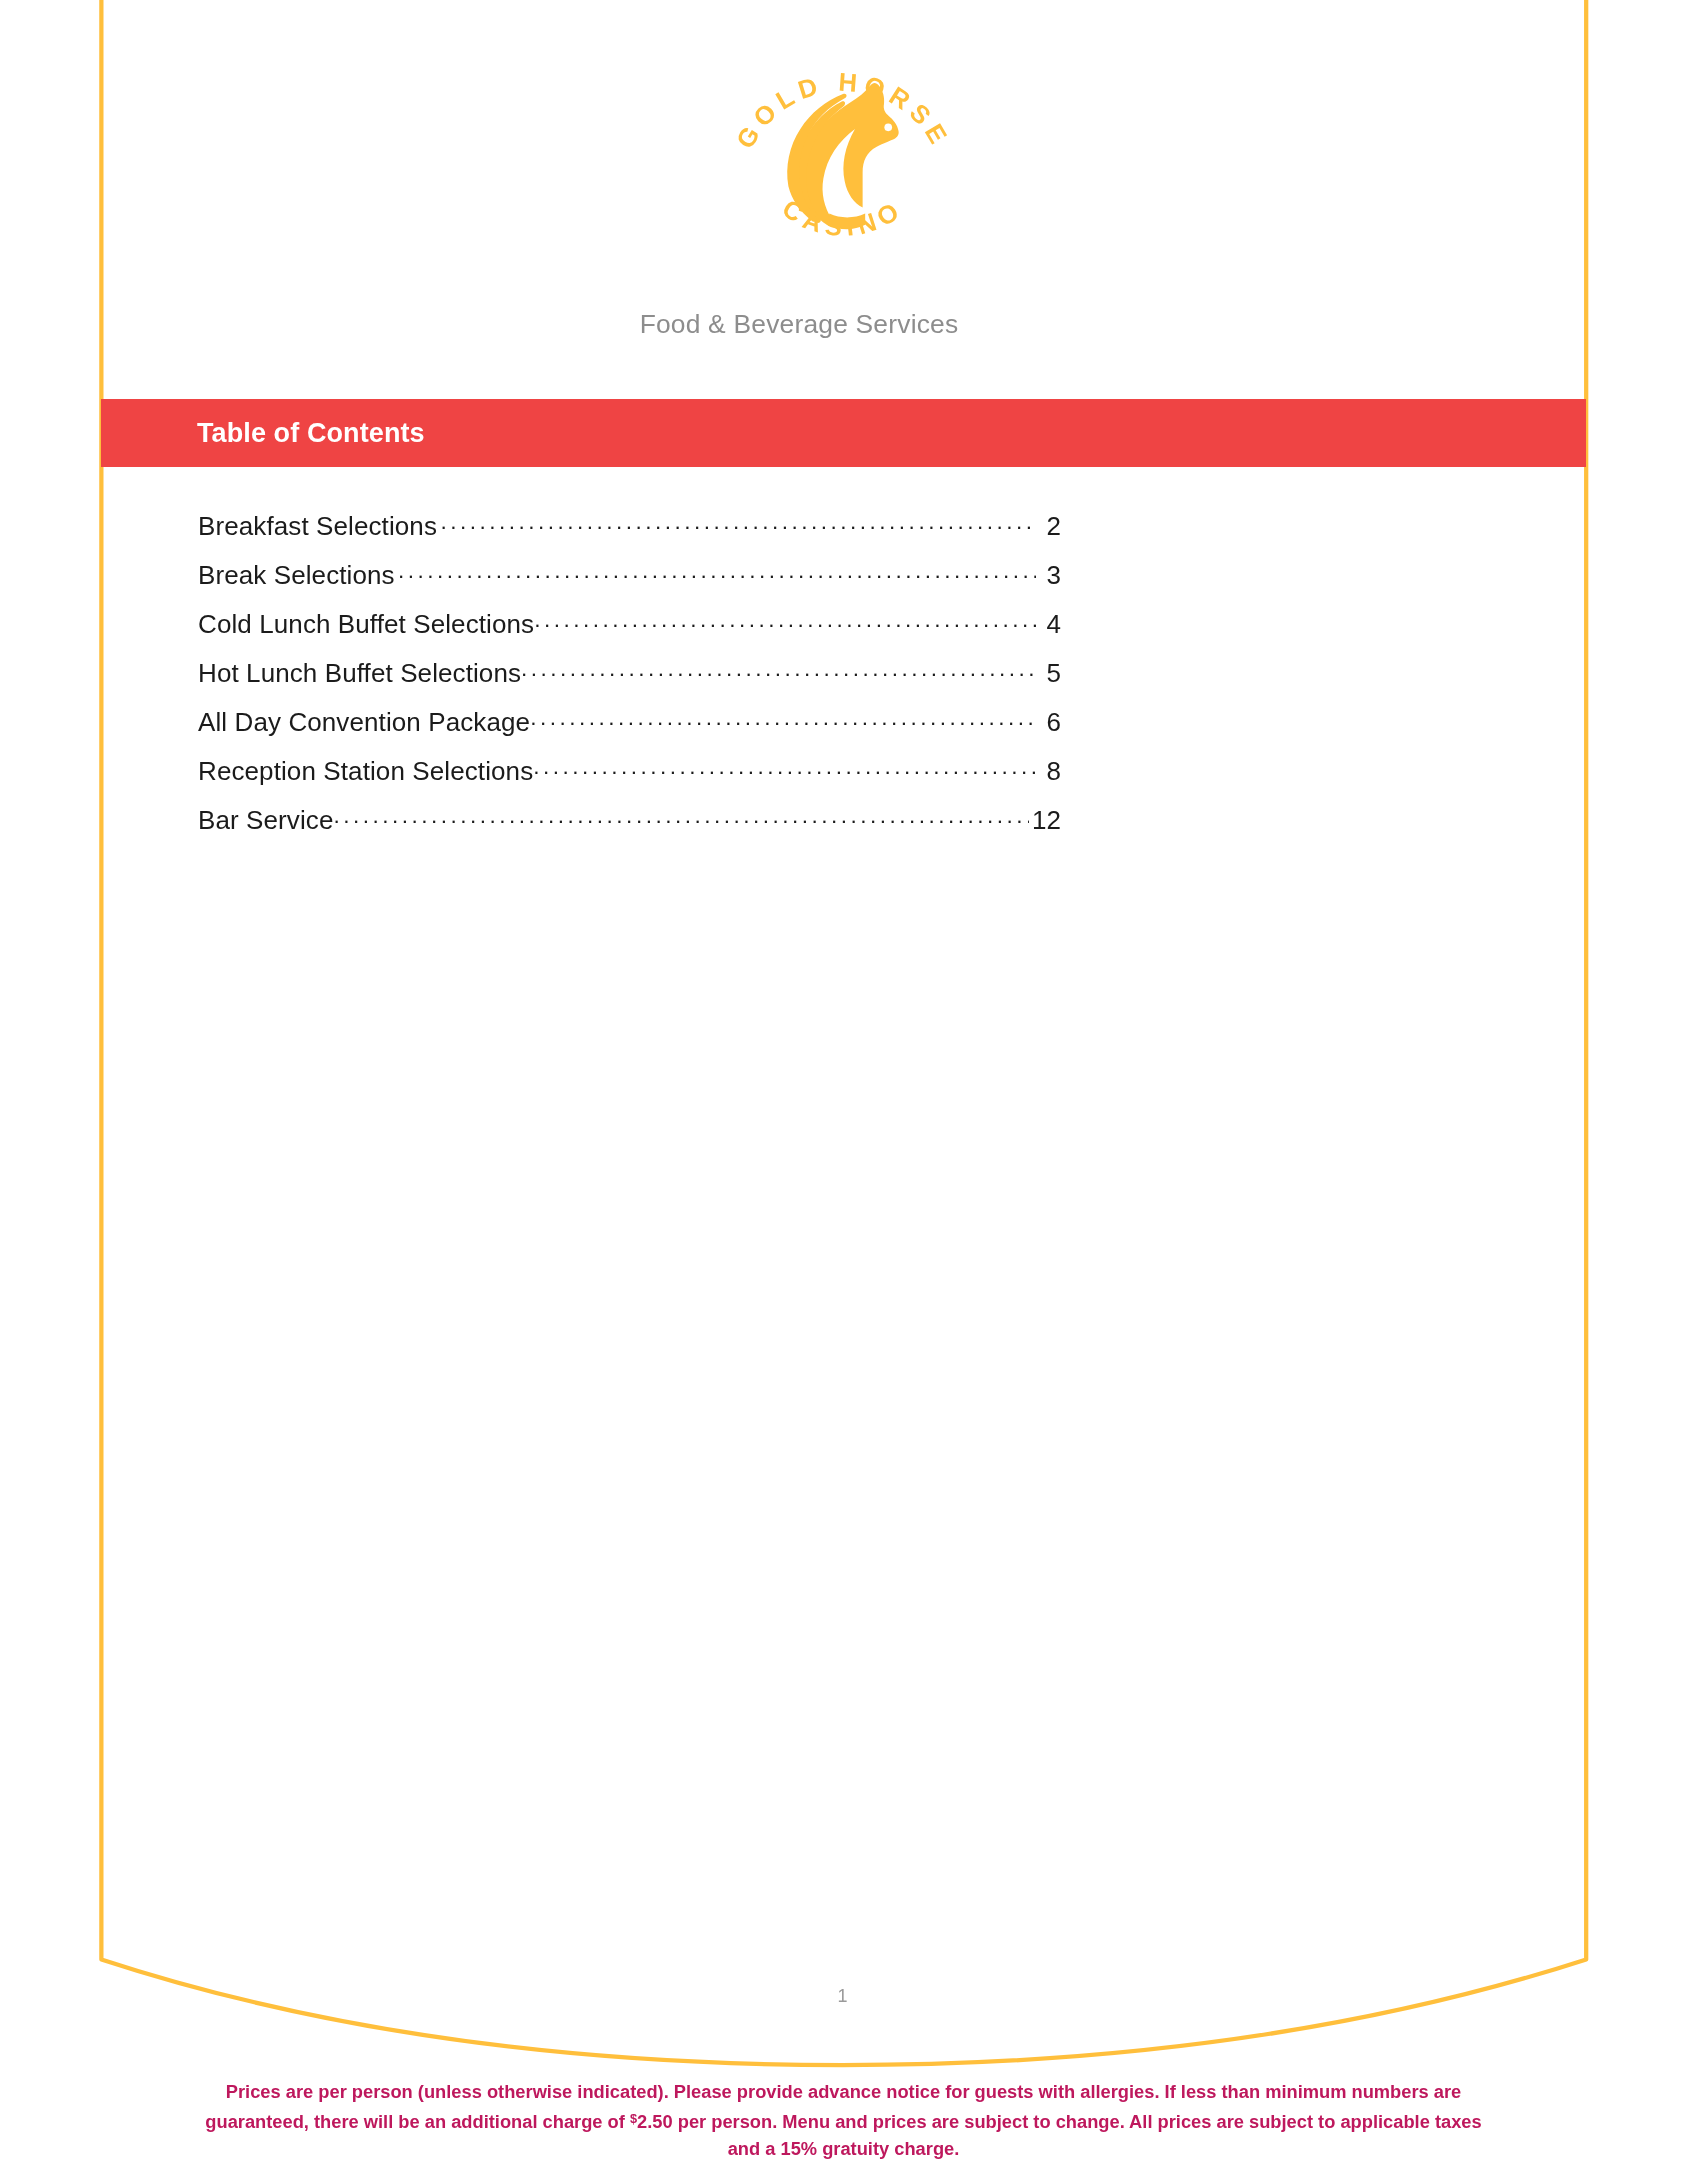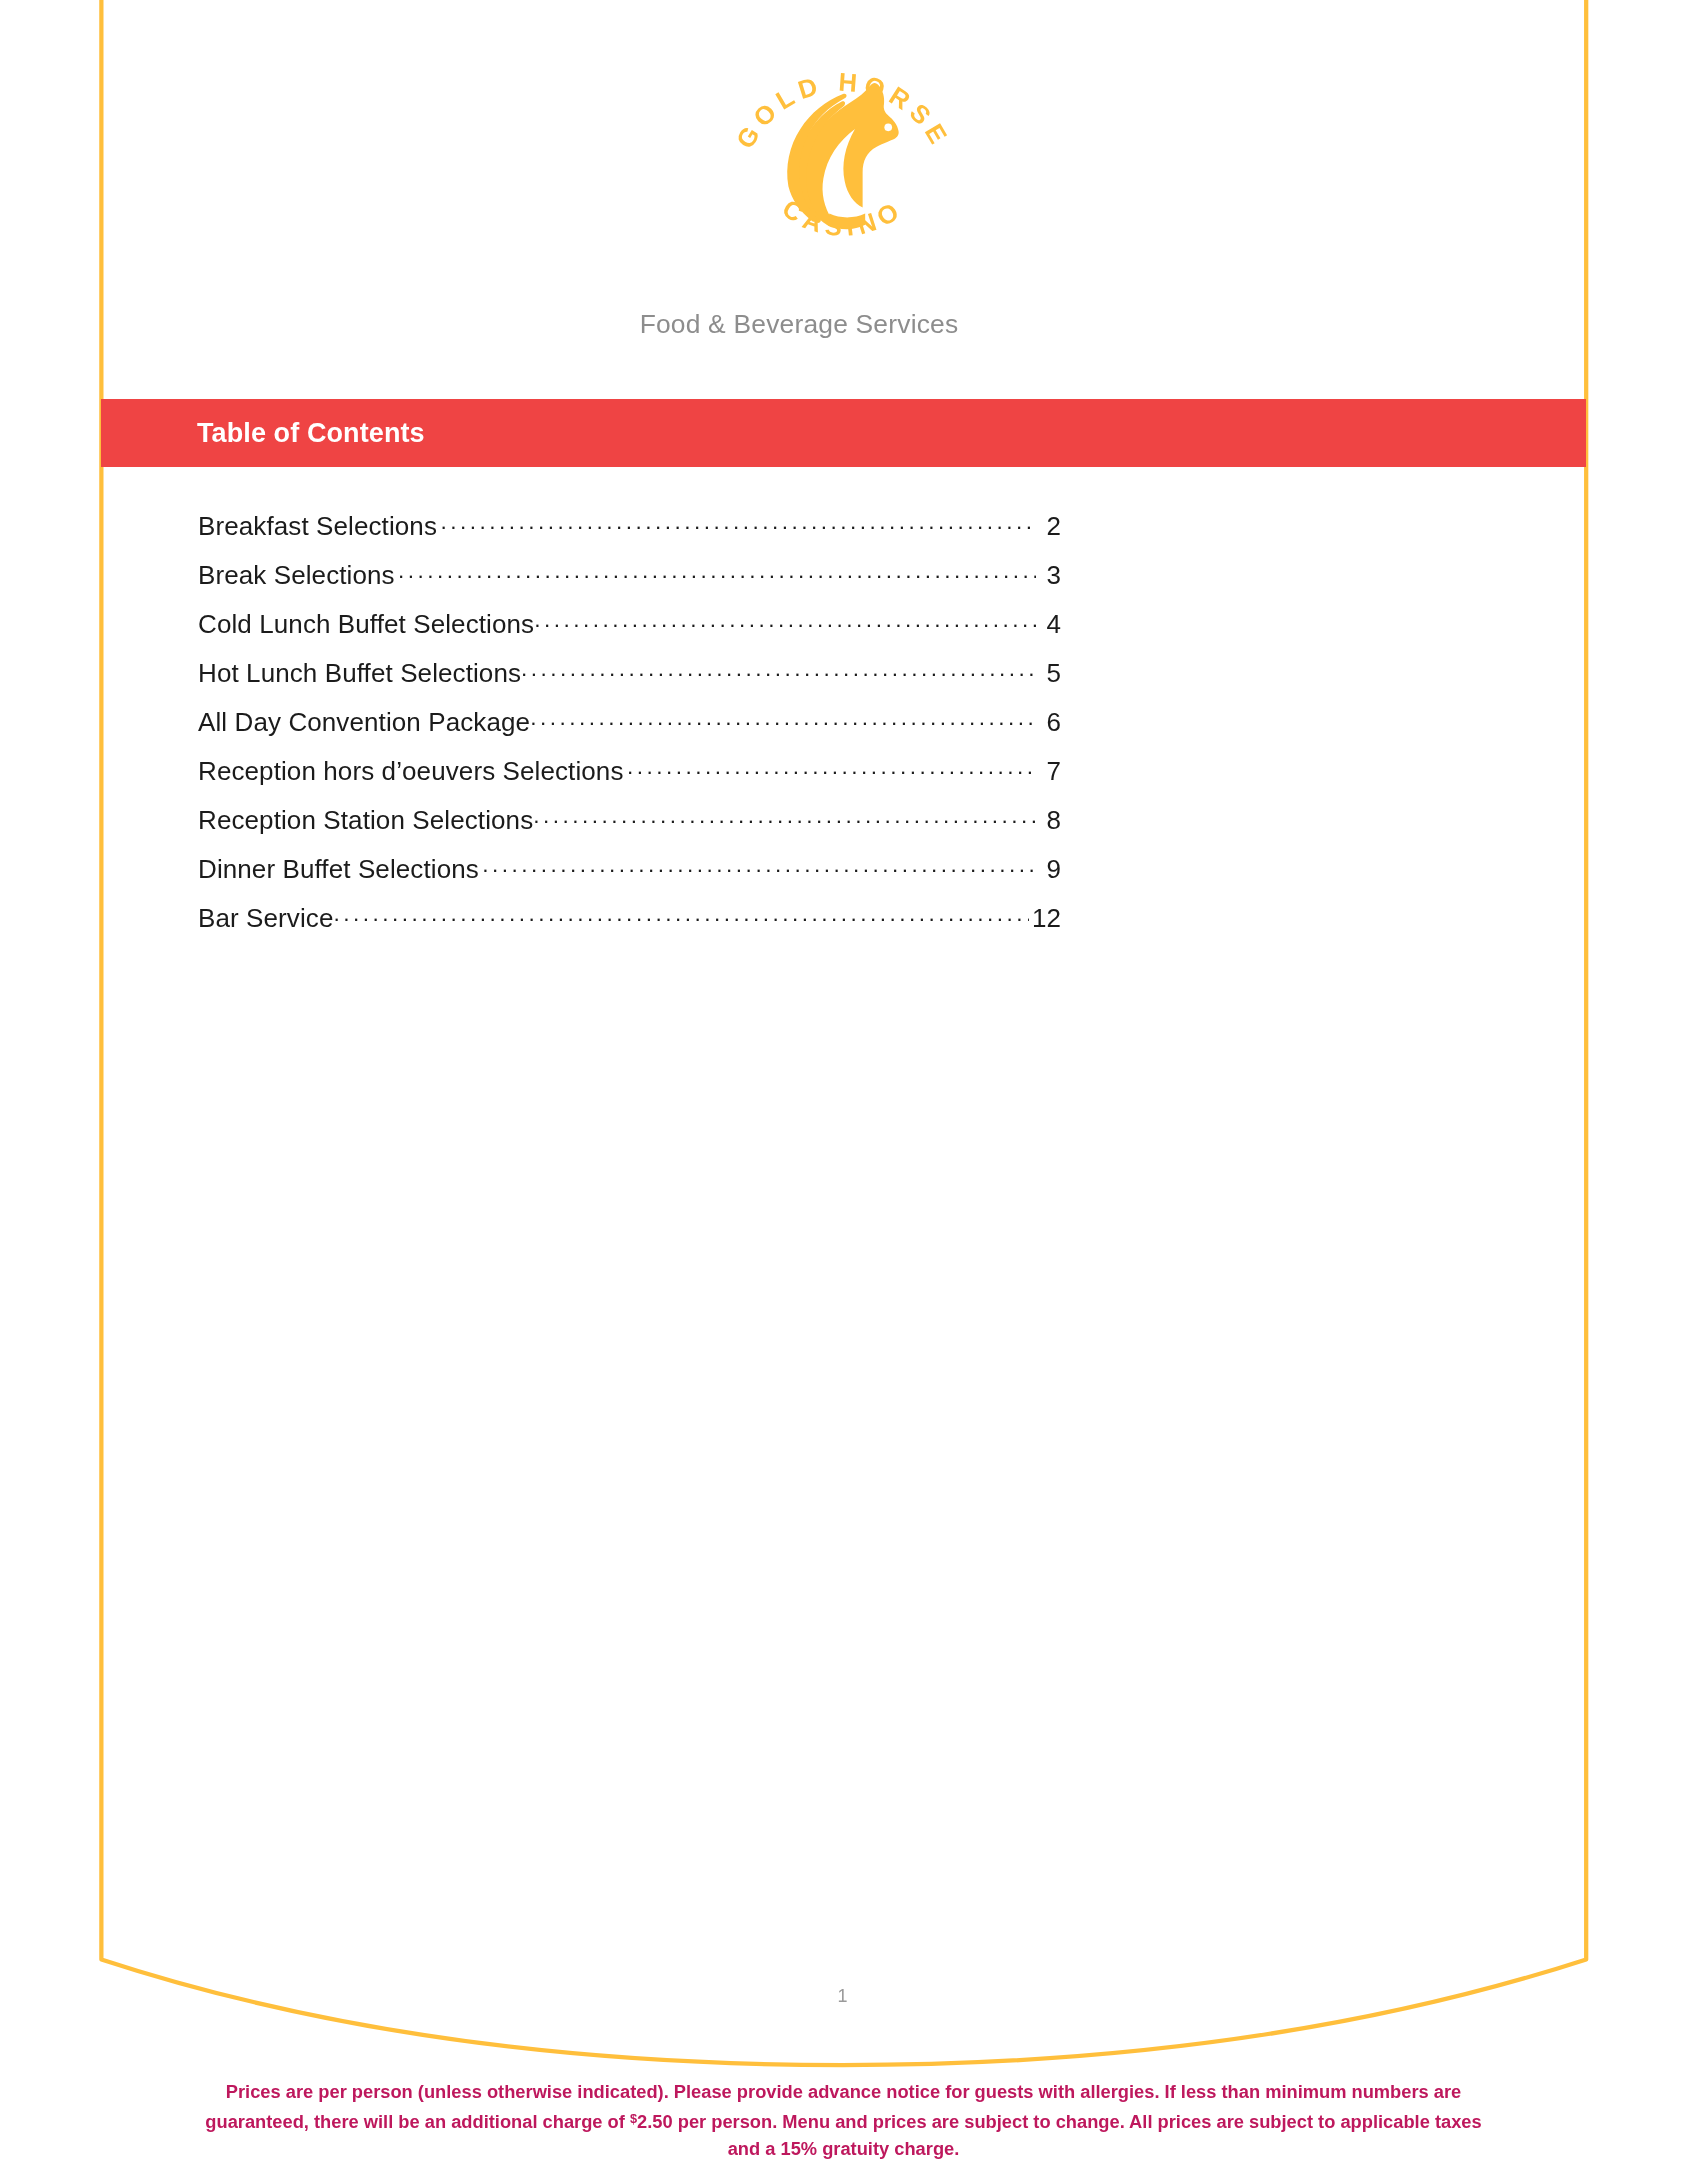--- a/index.html
+++ b/index.html
@@ -215,34 +215,24 @@
     <div class="toc-row tight">
       <span class="toc-title">Hot Lunch Buffet Selections</span>
       <span class="toc-leader"></span>
       <span class="toc-page">5</span>
     </div>
     <div class="toc-row tight">
       <span class="toc-title">All Day Convention Package</span>
       <span class="toc-leader"></span>
       <span class="toc-page">6</span>
     </div>
-    <div class="toc-row">
-      <span class="toc-title">Reception hors d’oeuvers Selections</span>
-      <span class="toc-leader"></span>
-      <span class="toc-page">7</span>
-    </div>
     <div class="toc-row tight">
       <span class="toc-title">Reception Station Selections</span>
       <span class="toc-leader"></span>
       <span class="toc-page">8</span>
-    </div>
-    <div class="toc-row">
-      <span class="toc-title">Dinner Buffet Selections</span>
-      <span class="toc-leader"></span>
-      <span class="toc-page">9</span>
     </div>
     <div class="toc-row tight">
       <span class="toc-title">Bar Service</span>
       <span class="toc-leader"></span>
       <span class="toc-page">12</span>
     </div>
   </div>
 
 <div id="page-number">1</div>
 

